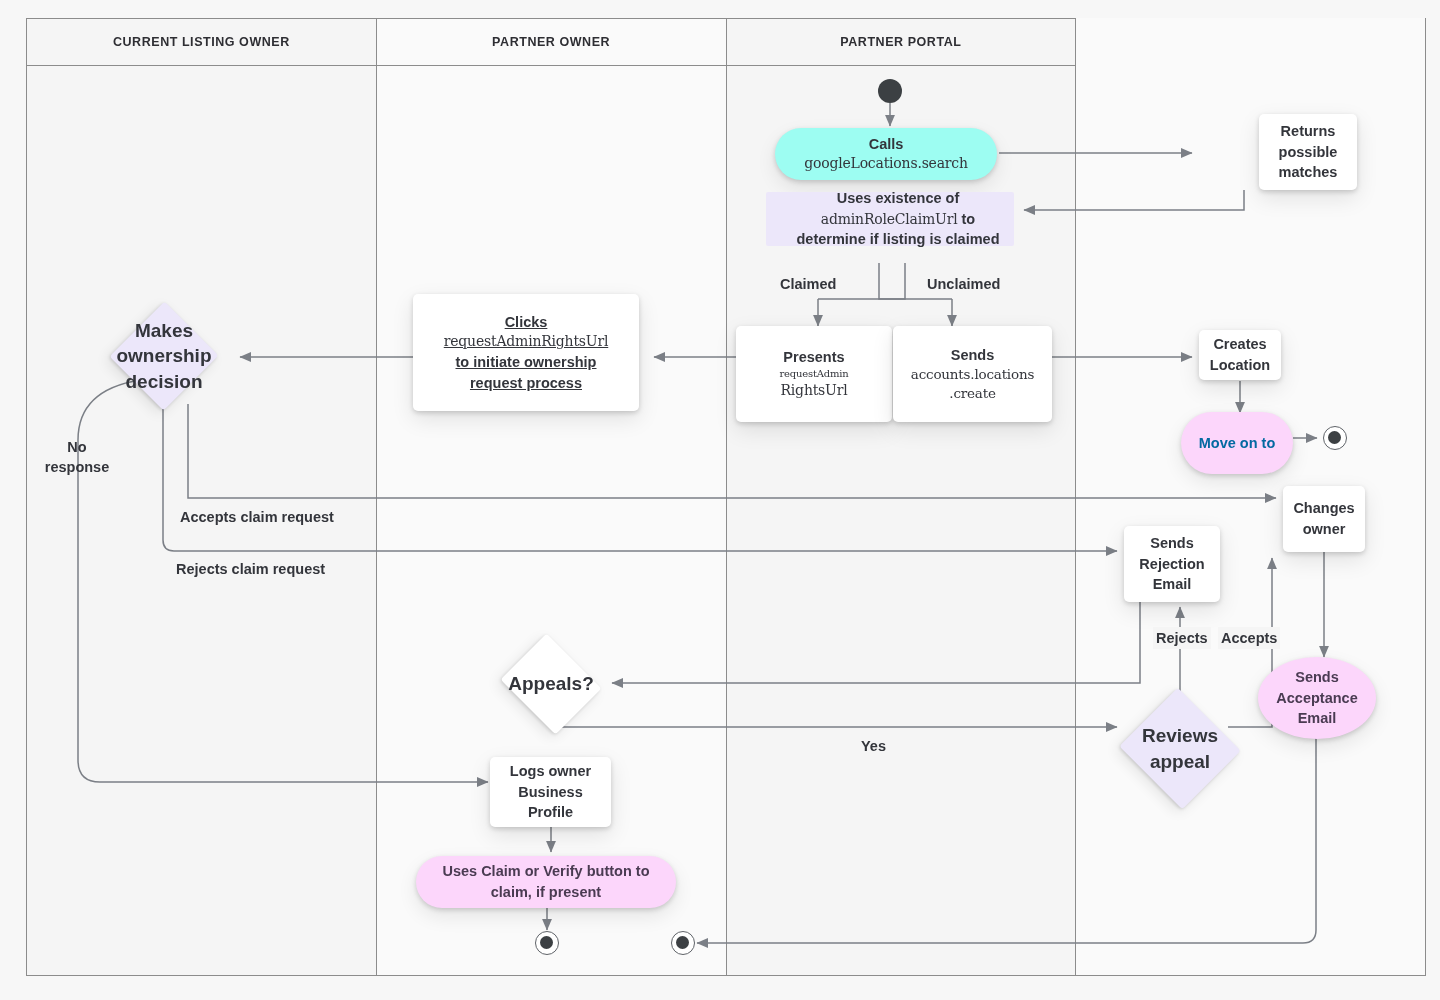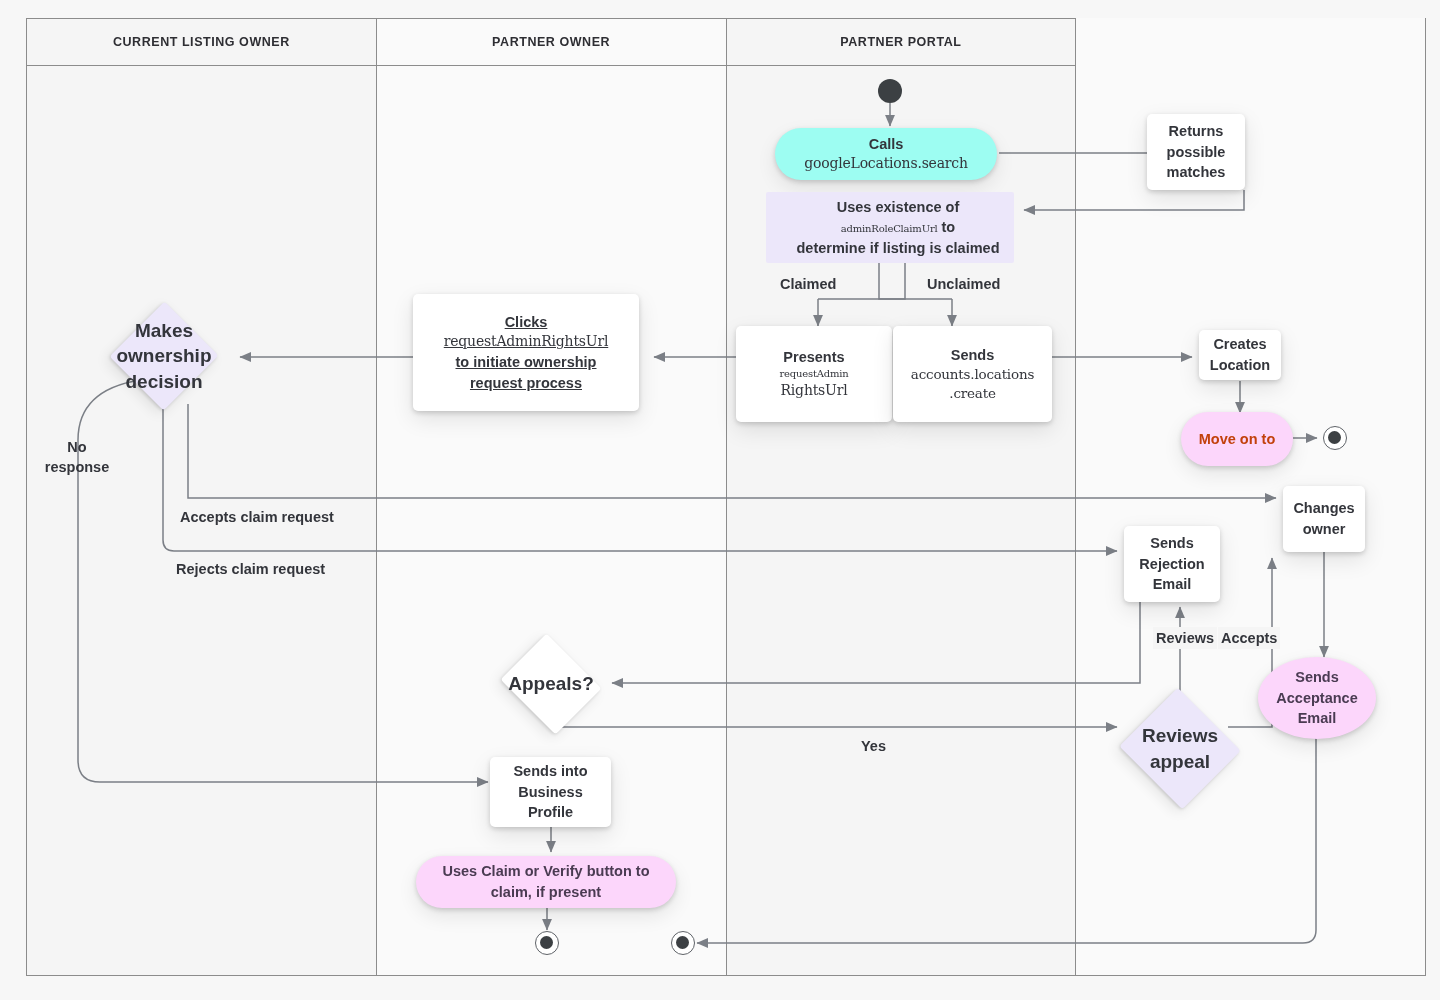--- a/index.html
+++ b/index.html
@@ -258,29 +258,29 @@
 
   <div class="end-dot" style="left:671px; top:931px;"></div>
 
   <div class="node pill pill-cyan" style="left:775px; top:128px; width:222px; height:52px;">
     <div class="inner">
       <div>Calls</div>
       <div class="mono" style="font-size:14px;">googleLocations.search</div>
     </div>
   </div>
 
-  <div class="node rect-lav" style="left:766px; top:192px; width:248px; height:71px;padding-left:16px;">
+  <div class="node rect-lav" style="left:766px; top:192px; width:248px; height:54px;padding-left:16px;">
     <div class="inner">
       <div>Uses existence of</div>
-      <div><span class="mono" style="font-size:10px;">adminRoleClaimUrl</span><span> to</span></div>
+      <div><span class="mono" style="font-size:14px;">adminRoleClaimUrl</span><span> to</span></div>
       <div>determine if listing is claimed</div>
     </div>
   </div>
 
-  <div class="node box" style="left:1147px; top:114px; width:98px; height:76px;text-align:center;">
+  <div class="node box" style="left:1259px; top:114px; width:98px; height:76px;text-align:center;">
     <div class="inner">Returns possible matches</div>
   </div>
 
   <div class="node box" style="left:736px; top:326px; width:156px; height:96px;">
     <div class="inner">
       <div>Presents</div>
       <div class="mono" style="font-size:10px;">requestAdmin</div>
       <div class="mono" style="font-size:14px;">RightsUrl</div>
     </div>
   </div>
@@ -290,21 +290,21 @@
       <div>Sends</div>
       <div class="mono" style="font-size:13.5px;">accounts.locations</div>
       <div class="mono" style="font-size:13.5px;">.create</div>
     </div>
   </div>
 
   <div class="node box" style="left:1199px; top:330px; width:82px; height:50px;">
     <div class="inner">Creates Location</div>
   </div>
 
-  <div class="node pill pill-pink" style="left:1181px; top:412px; width:112px; height:54px; color:#c2410c;">
+  <div class="node pill pill-pink" style="left:1181px; top:412px; width:112px; height:62px; color:#0369a1;">
     <div class="inner">Move on to</div>
   </div>
 
   <div class="node box" style="left:413px; top:294px; width:226px; height:117px;text-decoration:underline;">
     <div class="inner">
       <div>Clicks</div>
       <div class="mono" style="font-size:14px;">requestAdminRightsUrl</div>
       <div>to initiate ownership</div>
       <div>request process</div>
     </div>
@@ -331,21 +331,21 @@
     <div class="dshape white"></div>
     <div class="dlabel">Appeals?</div>
   </div>
 
   <div class="diamond" style="left:1117px; top:690px; width:126px; height:117px;">
     <div class="dshape lav"></div>
     <div class="dlabel">Reviews appeal</div>
   </div>
 
   <div class="node box" style="left:490px; top:757px; width:121px; height:70px;">
-    <div class="inner">Sends into Business Profile</div>
+    <div class="inner">Logs owner Business Profile</div>
   </div>
 
   <div class="node pill pill-pink" style="left:416px; top:856px; width:260px; height:52px; color:#4a3b52;">
     <div class="inner">
       <div>Uses Claim or Verify button to</div>
       <div>claim, if present</div>
     </div>
   </div>
 
   <div class="elabel" style="left:780px; top:274px;">Claimed</div>
@@ -354,19 +354,19 @@
 
   <div class="elabel wrap" style="left:42px; top:437px; width:70px;">
     <div>No</div>
     <div>response</div>
   </div>
 
   <div class="elabel" style="left:180px; top:507px;">Accepts claim request</div>
 
   <div class="elabel" style="left:176px; top:559px;">Rejects claim request</div>
 
-  <div class="elabel chip" style="left:1153px; top:627px;">Reviews</div>
+  <div class="elabel chip" style="left:1153px; top:627px;">Rejects</div>
 
   <div class="elabel chip" style="left:1218px; top:627px;">Accepts</div>
 
   <div class="elabel chip" style="left:858px; top:735px;">Yes</div>
 
 </div>
 
 </body></html>

